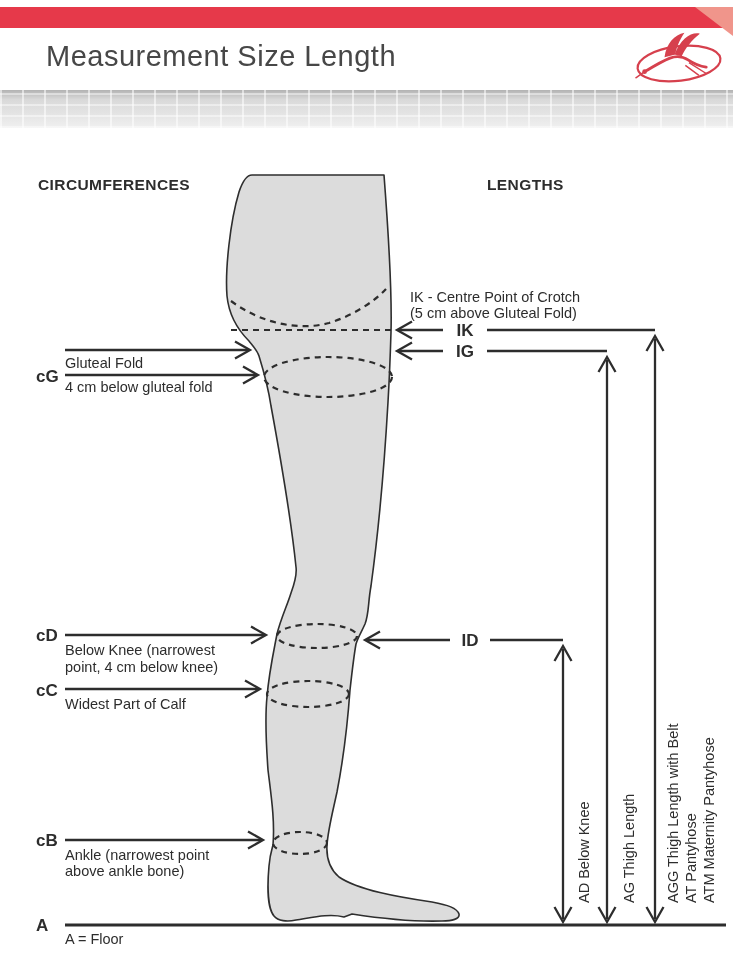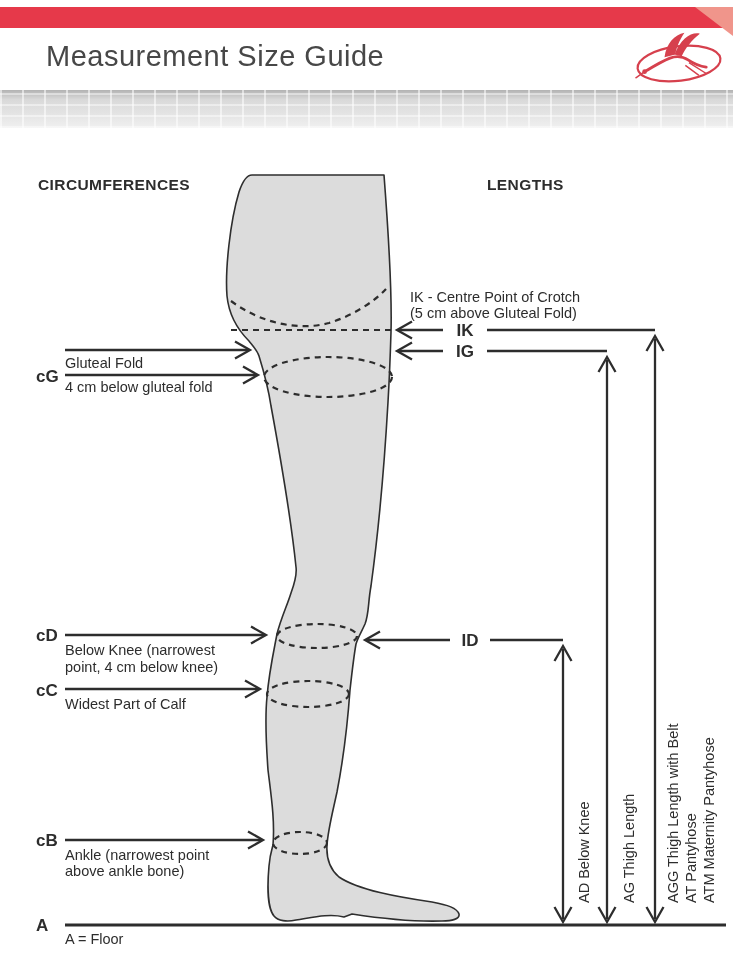--- a/index.html
+++ b/index.html
@@ -22,21 +22,21 @@
 </head>
 <body>
 
 <div class="red-bar">
   <svg width="733" height="38" viewBox="0 0 733 38" style="position:absolute;left:0;top:0">
     <rect x="0" y="0" width="733" height="21" fill="#e6394a"></rect>
     <polygon points="695,0 733,0 733,29" fill="#f0958b"></polygon>
   </svg>
 </div>
 
-<div class="page-title">Measurement Size Guide</div>
+<div class="page-title">Measurement Size Length</div>
 
 <div class="logo-box">
   <svg width="92" height="58" viewBox="0 0 100 64">
     <ellipse cx="50" cy="37" rx="46" ry="19" transform="rotate(-7 50 37)" fill="none" stroke="#d6404d" stroke-width="2.4"></ellipse>
     <path d="M 34 30 C 36 15 45 5 56 3 C 50 12 47 20 46 27 Z" fill="#d6404d"></path>
     <path d="M 45 27 C 52 10 63 2 73 4 C 64 11 57 20 53 29 Z" fill="#d6404d"></path>
     <path d="M 12 46 C 22 40 32 34 40 31 C 48 28 54 29 60 33 C 66 37 72 40 80 41" fill="none" stroke="#d6404d" stroke-width="3.2" stroke-linecap="round"></path>
     <circle cx="12" cy="46" r="2.6" fill="#d6404d"></circle>
     <path d="M 12 46 L 2 53" stroke="#d6404d" stroke-width="1.6"></path>
     <path d="M 61 36 L 80 48 M 57 39 L 72 50" stroke="#d6404d" stroke-width="1.6"></path>

